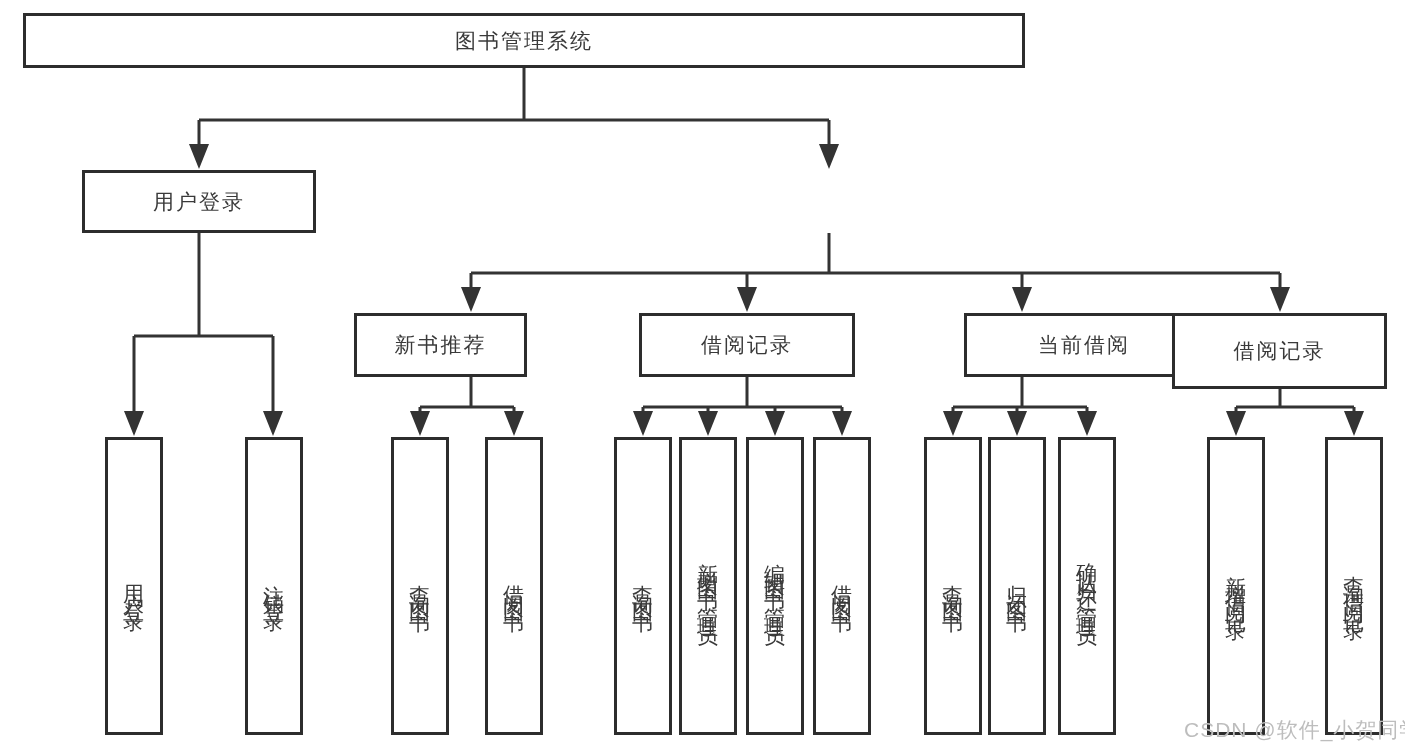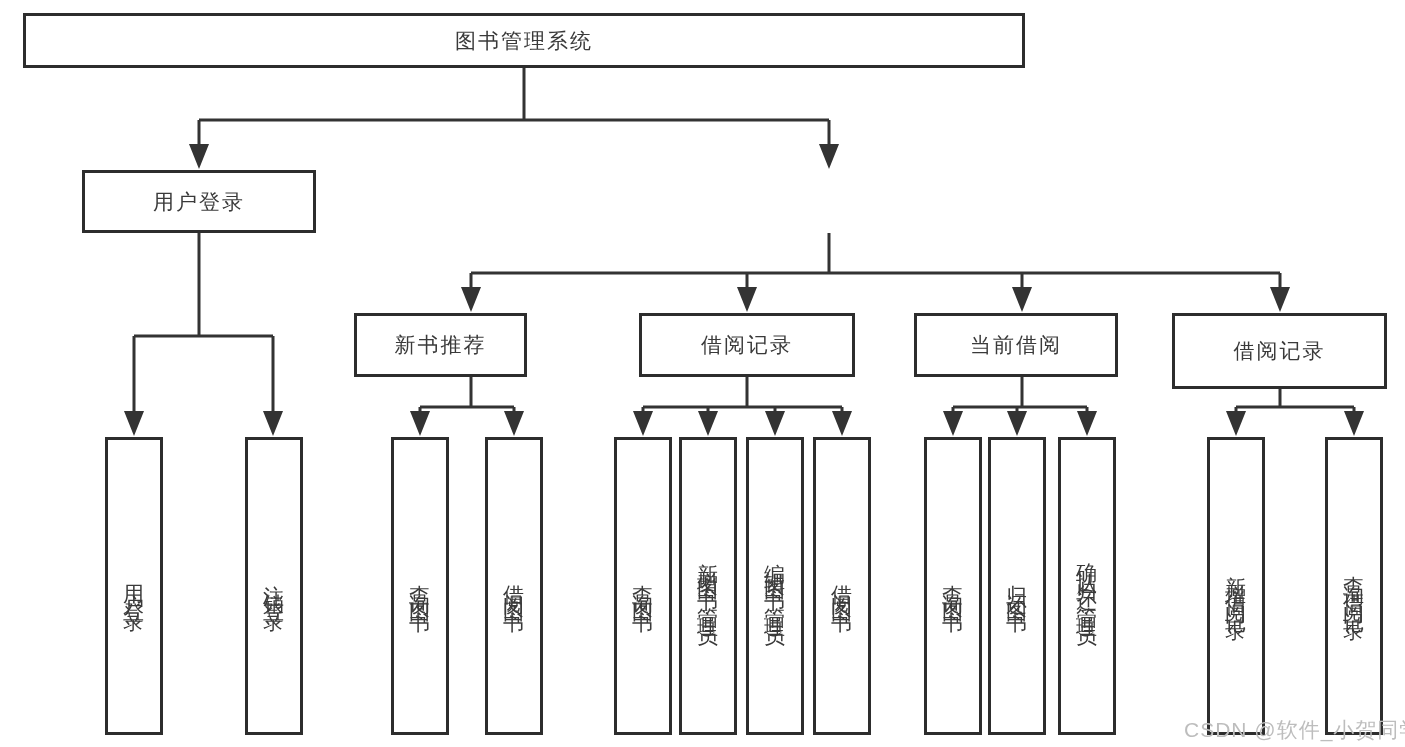--- a/index.html
+++ b/index.html
@@ -76,21 +76,21 @@
   <div class="box h" style="left:82px;top:170px;width:234px;height:63px">
     <span>用户登录</span>
   </div>
 
   <div class="box h" style="left:354px;top:313px;width:173px;height:64px">
     <span>新书推荐</span>
   </div>
   <div class="box h" style="left:639px;top:313px;width:216px;height:64px">
     <span>借阅记录</span>
   </div>
-  <div class="box h" style="left:914px;top:313px;width:204px;height:64px">
+  <div class="box h" style="left:964px;top:313px;width:240px;height:64px">
     <span>当前借阅</span>
   </div>
   <div class="box h" style="left:1172px;top:313px;width:215px;height:76px">
     <span>借阅记录</span>
   </div>
 
   <div class="box v" style="left:105px;top:437px;width:58px;height:298px">
     <span>用户登录</span>
   </div>
   <div class="box v" style="left:245px;top:437px;width:58px;height:298px">

